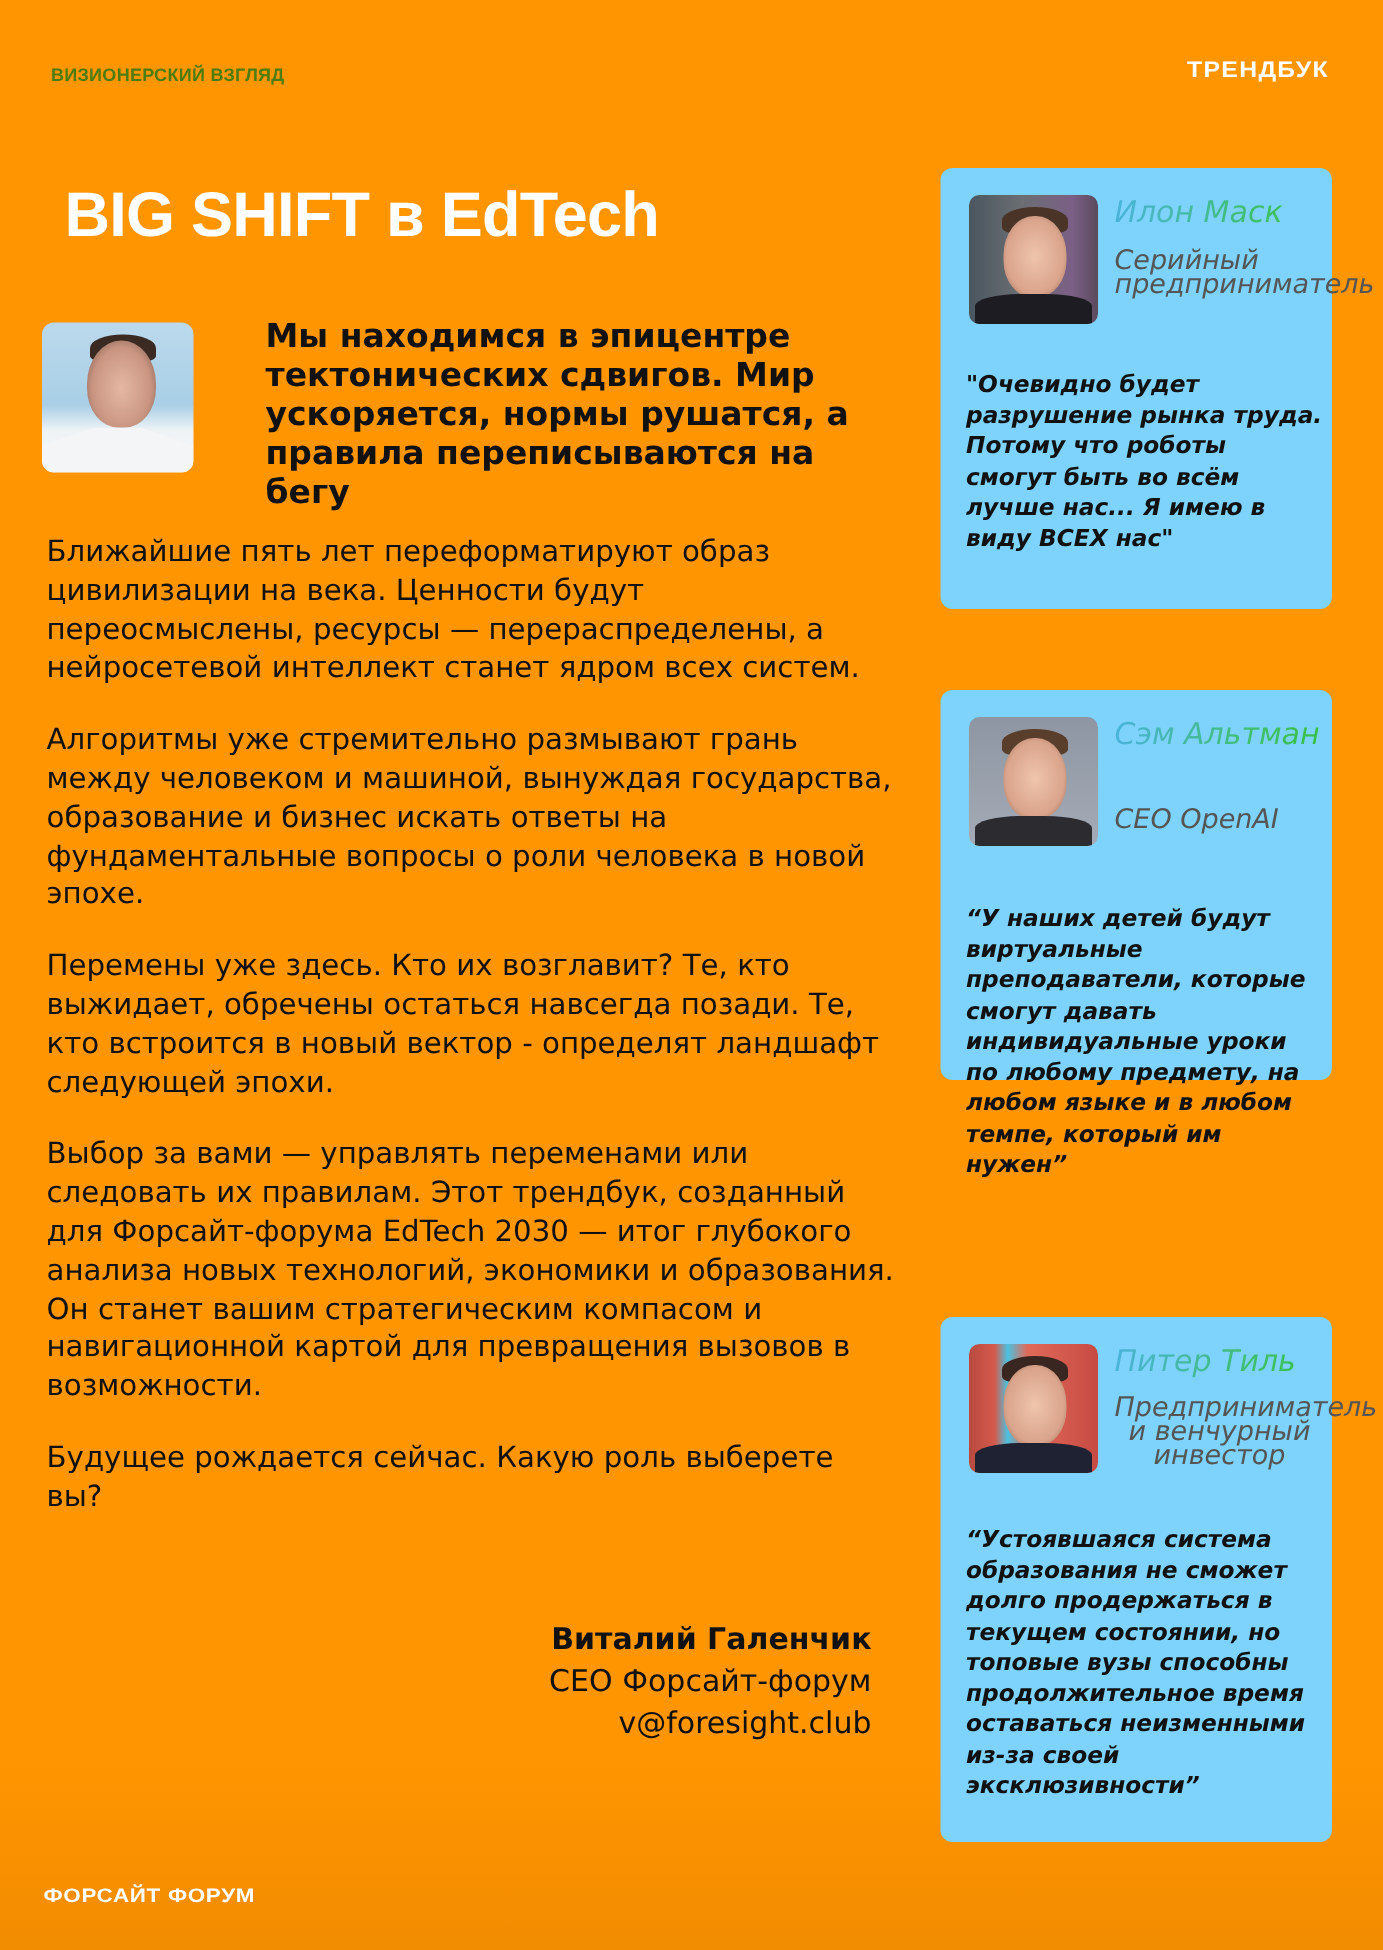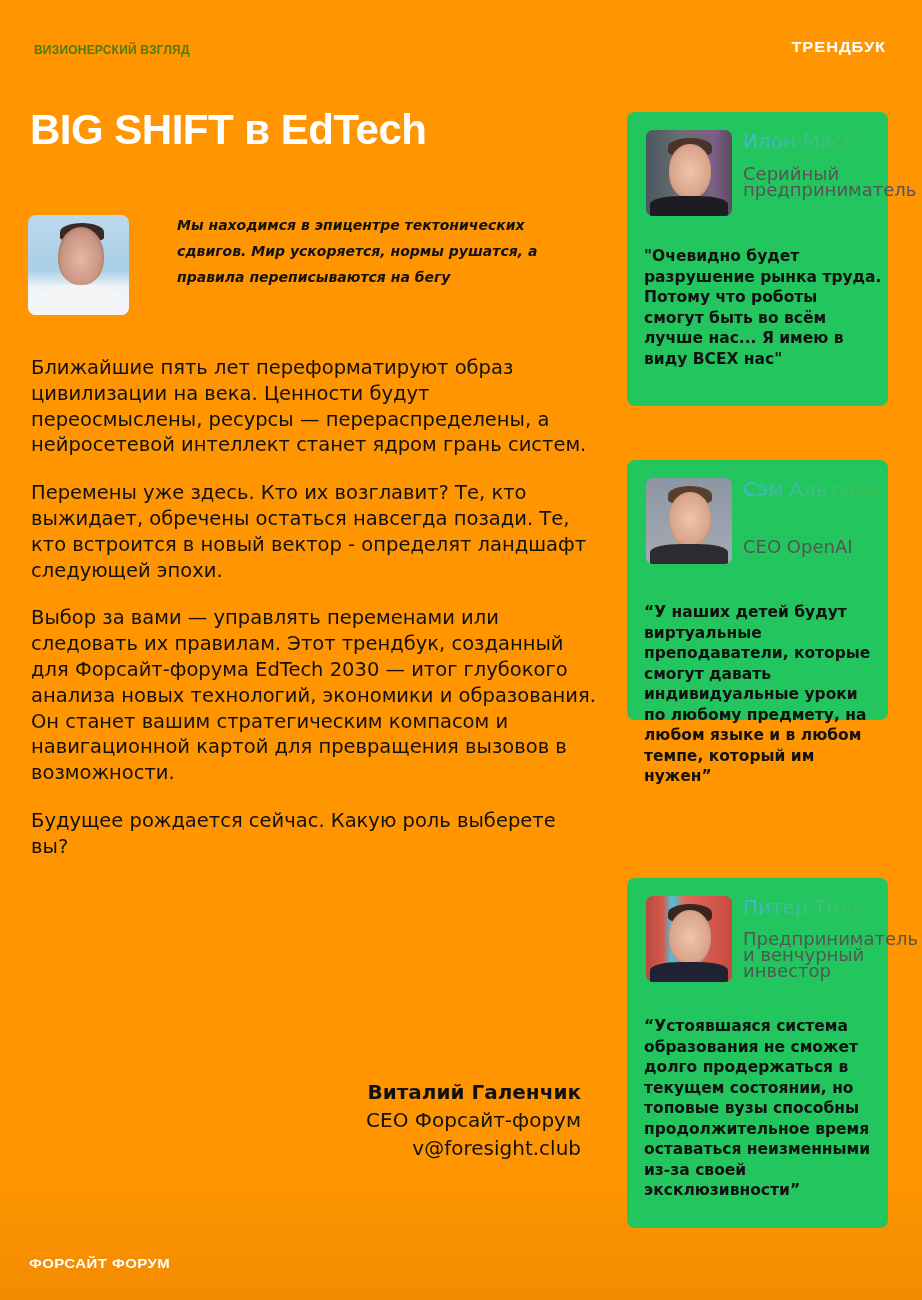--- a/index.html
+++ b/index.html
@@ -16,21 +16,21 @@
   }
   .logo {
     position: absolute; right: 36px; top: 38px;
     font-family: "Liberation Sans", sans-serif; font-weight: 700;
     font-size: 15px; color: #fff; letter-spacing: 0.8px;
     transform: scaleX(1.1); transform-origin: right center;
   }
   .title {
     position: absolute; left: 30px; top: 106px;
     font-family: "Liberation Sans", sans-serif; font-weight: 700;
-    font-size: 42px; color: #fff; margin: 0; letter-spacing: -0.5px;
+    font-size: 42px; color: #fff; margin: 13px; letter-spacing: -0.5px;
   }
   .author-photo {
     position: absolute; left: 28px; top: 215px; width: 101px; height: 100px;
     border-radius: 8px; overflow: hidden;
     background: linear-gradient(180deg, #bcd9ec 0%, #a8cfe6 55%, #eef3f6 72%, #f7f7f7 100%);
   }
   .author-photo .head {
     position: absolute; left: 30px; top: 12px; width: 46px; height: 58px;
     border-radius: 50% 50% 45% 45%;
     background: radial-gradient(ellipse at 50% 55%, #e5b8a2 0%, #c99582 60%, #6b4b3e 100%);
@@ -39,43 +39,43 @@
     position: absolute; left: 32px; top: 8px; width: 44px; height: 18px;
     border-radius: 50% 50% 20% 20%; background: #3a2a22;
   }
   .author-photo .jacket {
     position: absolute; left: 0; bottom: 0; width: 101px; height: 30px;
     background: #f4f5f6; clip-path: polygon(0 40%, 35% 0, 65% 0, 100% 40%, 100% 100%, 0 100%);
   }
   .lead {
     position: absolute; left: 177px; top: 212px; width: 420px;
     font-family: "DejaVu Sans", sans-serif; font-weight: 700;
-    font-size: 14px; line-height: 26px; color: #111; margin: 0; font-style: italic;
+    font-size: 22px; line-height: 26px; color: #111; margin: 0;
   }
   .body-text {
     position: absolute; left: 31px; top: 355px; width: 565px;
   }
   .body-text p {
     font-family: "DejaVu Sans", sans-serif; font-size: 19.5px; line-height: 25.8px;
     color: #111; margin: 0 0 22px 0;
   }
   .signature {
     position: absolute; right: 341px; top: 1078px; text-align: right;
     font-family: "DejaVu Sans", sans-serif; font-size: 20px; line-height: 28px; color: #111;
   }
   .signature .name { font-weight: 700; }
   .footer-logo {
     position: absolute; left: 29px; top: 1256px;
     font-family: "Liberation Sans", sans-serif; font-weight: 700;
     font-size: 13px; color: #fff; letter-spacing: 0.4px;
     transform: scaleX(1.15); transform-origin: left center;
   }
   .card {
-    position: absolute; left: 627px; width: 261px; background: #22c55e;
-    border-radius: 8px; box-sizing: border-box;
+    position: absolute; left: 627px; width: 261px; background: #7dd3fc;
+    border-radius: 8px; box-sizing: border-box; font-style: italic;
   }
   .card .photo {
     position: absolute; left: 19px; top: 18px; width: 86px; height: 86px;
     border-radius: 7px; overflow: hidden;
   }
   .card .name {
     position: absolute; left: 116px; top: 16px; width: 140px;
     font-family: "DejaVu Sans", sans-serif; font-size: 20px; line-height: 26px; font-weight: 500;
     background: linear-gradient(90deg, #4ab3dc 0%, #3fbf66 70%, #38c043 100%);
     -webkit-background-clip: text; background-clip: text; color: transparent;
@@ -116,21 +116,22 @@
 <h1 class="title">BIG SHIFT в EdTech</h1>
 
 <div class="author-photo">
   <div class="hair"></div>
   <div class="head"></div>
   <div class="jacket"></div>
 </div>
 <p class="lead">Мы находимся в эпицентре тектонических сдвигов. Мир ускоряется, нормы рушатся, а правила переписываются на бегу</p>
 
 <div class="body-text">
-  <p>Ближайшие пять лет переформатируют образ цивилизации на века. Ценности будут переосмыслены, ресурсы — перераспределены, а нейросетевой интеллект станет ядром грань систем.</p>
+  <p>Ближайшие пять лет переформатируют образ цивилизации на века. Ценности будут переосмыслены, ресурсы — перераспределены, а нейросетевой интеллект станет ядром всех систем.</p>
+  <p>Алгоритмы уже стремительно размывают грань между человеком и машиной, вынуждая государства, образование и бизнес искать ответы на фундаментальные вопросы о роли человека в новой эпохе.</p>
   <p>Перемены уже здесь. Кто их возглавит? Те, кто выжидает, обречены остаться навсегда позади. Те, кто встроится в новый вектор - определят ландшафт следующей эпохи.</p>
   <p>Выбор за вами — управлять переменами или следовать их правилам. Этот трендбук, созданный для Форсайт-форума EdTech 2030 — итог глубокого анализа новых технологий, экономики и образования. Он станет вашим стратегическим компасом и навигационной картой для превращения вызовов в возможности.</p>
   <p>Будущее рождается сейчас. Какую роль выберете вы?</p>
 </div>
 
 <div class="signature">
   <div class="name">Виталий Галенчик</div>
   <div>CEO Форсайт-форум</div>
   <div>v@foresight.club</div>
 </div>
@@ -159,15 +160,15 @@
   <p class="quote" style="top:142px;">“У наших детей будут виртуальные преподаватели, которые смогут давать индивидуальные уроки по любому предмету, на любом языке и в любом темпе, который им нужен”</p>
 </div>
 
 <div class="card" style="top:878px; height:350px;">
   <div class="photo ph-thiel">
     <div class="hair" style="background:#3a2620;"></div>
     <div class="face"></div>
     <div class="torso" style="background:#1f2233;"></div>
   </div>
   <div class="name">Питер Тиль</div>
-  <div class="role" style="top:53px;">Предприниматель и венчурный инвестор</div>
+  <div class="role" style="top:53px;text-align:center;">Предприниматель и венчурный инвестор</div>
   <p class="quote" style="top:138px;">“Устоявшаяся система образования не сможет долго продержаться в текущем состоянии, но топовые вузы способны продолжительное время оставаться неизменными из-за своей эксклюзивности”</p>
 </div>
 
 </body></html>

